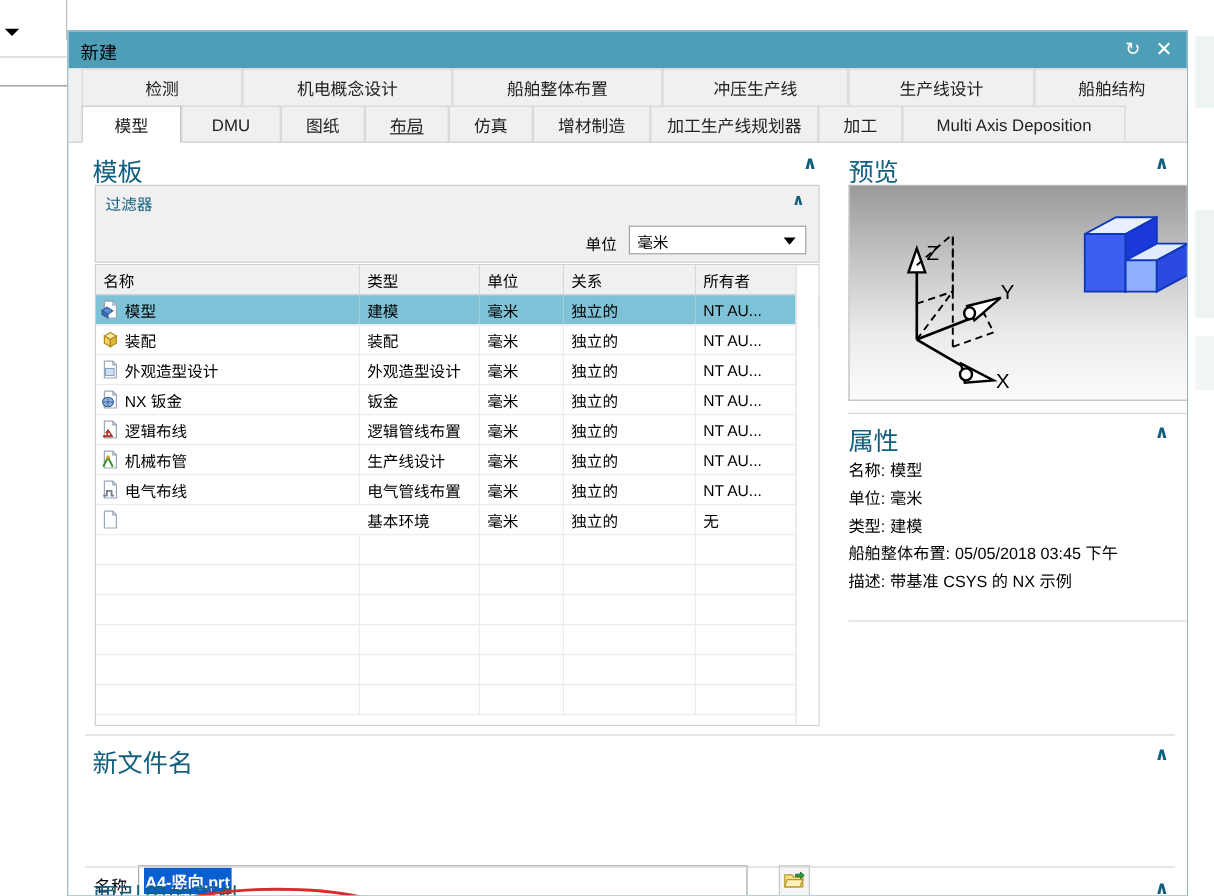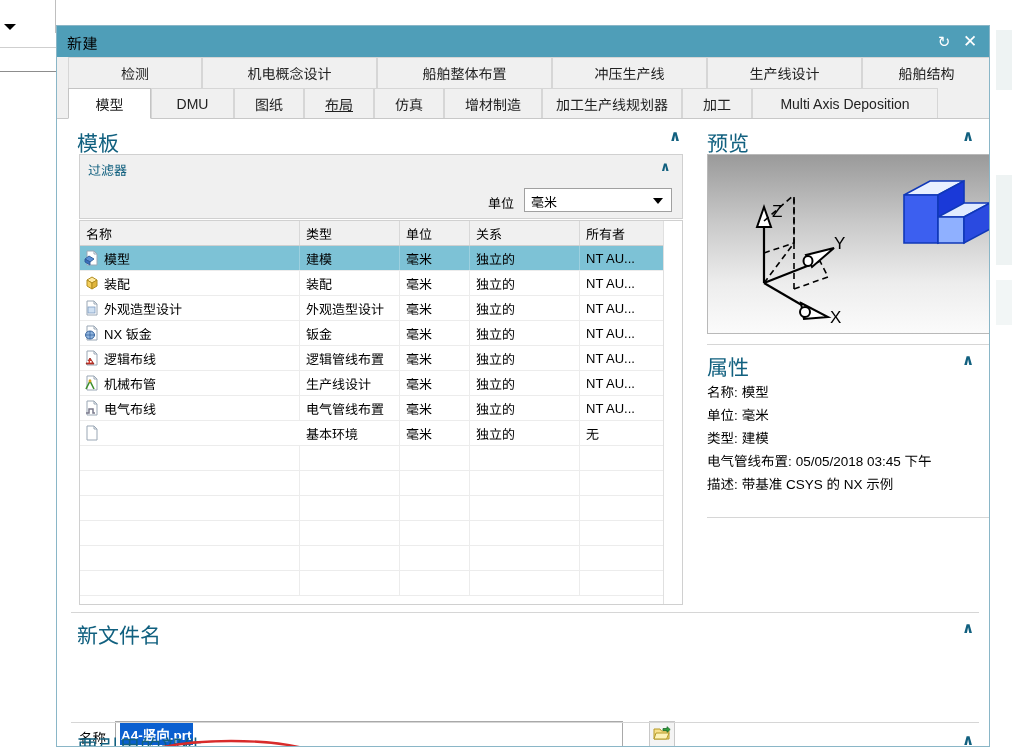--- a/index.html
+++ b/index.html
@@ -557,21 +557,21 @@
       </svg>
     </div>
 
     <div id="prop-sep"></div>
     <div class="section-title" id="prop-title">属性</div>
     <div class="chevron" id="prop-chev">∧</div>
     <div id="prop-list">
         <div class="prop-row"><span class="prop-key">名称:</span><span class="prop-val">模型</span></div>
         <div class="prop-row"><span class="prop-key">单位:</span><span class="prop-val">毫米</span></div>
         <div class="prop-row"><span class="prop-key">类型:</span><span class="prop-val">建模</span></div>
-        <div class="prop-row"><span class="prop-key">电气管线布置:</span><span class="prop-val">05/05/2018 03:45 下午</span></div>
+        <div class="prop-row"><span class="prop-key">船舶整体布置:</span><span class="prop-val">05/05/2018 03:45 下午</span></div>
         <div class="prop-row"><span class="prop-key">描述:</span><span class="prop-val">带基准 CSYS 的 NX 示例</span></div>
       </div>
     <div id="prop-bottom-sep"></div>
 
     <div id="fn-sep"></div>
     <div class="section-title" id="fn-title">新文件名</div>
     <div class="chevron" id="fn-chev">∧</div>
 
     <span class="field-label" id="name-label">名称</span>
     <div class="field-input" id="name-input">

